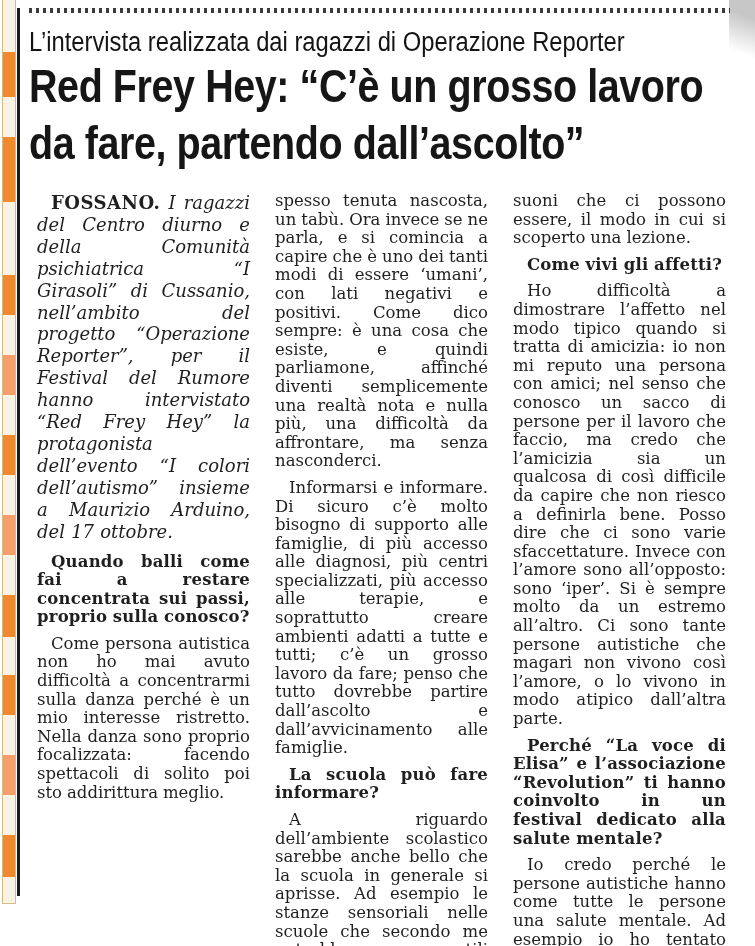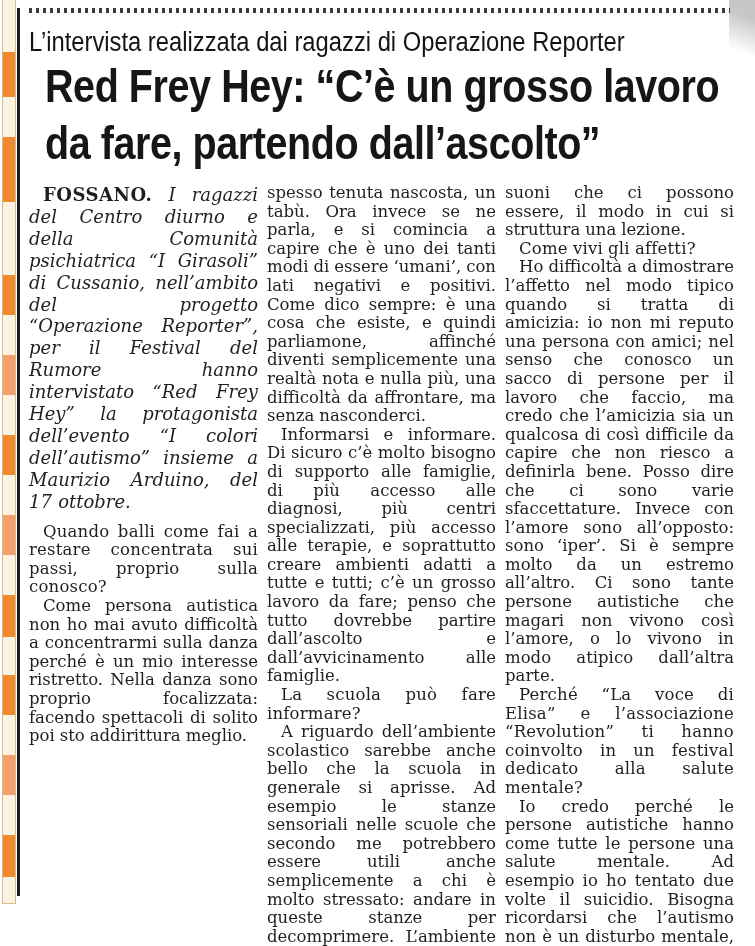--- a/index.html
+++ b/index.html
@@ -47,41 +47,41 @@
   }
   .kicker-row, .headline-row { overflow: visible; }
   .kicker {
     display: inline-block; white-space: nowrap;
     transform: scaleX(0.88); transform-origin: 0 50%;
     font-family: "Liberation Sans", sans-serif;
     font-size: 27px; font-weight: 500; color: #141414;
     letter-spacing: 0px; margin: 0 0 4px 0;
   }
   .headline {
-    margin: 2px 0 10px 16px; line-height: 51px;
+    margin: 2px 0 10px 0; line-height: 51px;
   }
   .headline .hl-line {
     display: inline-block; white-space: nowrap;
     transform: scaleX(0.84); transform-origin: 0 50%;
     font-family: "Liberation Sans", sans-serif;
     font-size: 47px; font-weight: 600; color: #161616;
     letter-spacing: -0.5px;
   }
   .cols {
     display: flex; gap: 9px; margin-top: 8px;
   }
   .col { width: 229px; }
   .col p {
-    margin: 0; font-size: 16.5px; line-height: 18.6px;
+    margin: 8px; font-size: 16.5px; line-height: 18.6px;
     text-align: justify; text-indent: 14px;
     hyphens: auto; -webkit-hyphens: auto;
     word-spacing: -0.3px;
   }
   .col p.noindent { text-indent: 0; }
-  .col p.q { font-weight: normal; letter-spacing: 0.2px; }
+  .col p.q { font-weight: bold; letter-spacing: 0.2px; }
   .col p.lead {
     font-style: italic; font-size: 18px; line-height: 21.9px;
     margin-bottom: 10px; word-spacing: 0.5px;
   }
   .col p.lead .city {
     font-style: normal; font-weight: bold; letter-spacing: 0.5px;
   }
 </style>
 </head>
 <body>
@@ -105,20 +105,20 @@
         <p class="q">Quando balli come fai a restare concentrata sui passi, proprio sulla conosco?</p>
         <p class="p">Come persona autistica non ho mai avuto difficoltà a concentrarmi sulla danza perché è un mio interesse ristretto. Nella danza sono proprio focalizzata: facendo spettacoli di solito poi sto addirittura meglio.</p>
       </div>
       <div class="col">
         <p class="p noindent">spesso tenuta nascosta, un tabù. Ora invece se ne parla, e si comincia a capire che è uno dei tanti modi di essere ‘umani’, con lati negativi e positivi. Come dico sempre: è una cosa che esiste, e quindi parliamone, affinché diventi semplicemente una realtà nota e nulla più, una difficoltà da affrontare, ma senza nasconderci.</p>
         <p class="p">Informarsi e informare. Di sicuro c’è molto bisogno di supporto alle famiglie, di più accesso alle diagnosi, più centri specializzati, più accesso alle terapie, e soprattutto creare ambienti adatti a tutte e tutti; c’è un grosso lavoro da fare; penso che tutto dovrebbe partire dall’ascolto e dall’avvicinamento alle famiglie.</p>
         <p class="q">La scuola può fare informare?</p>
         <p class="p">A riguardo dell’ambiente scolastico sarebbe anche bello che la scuola in generale si aprisse. Ad esempio le stanze sensoriali nelle scuole che secondo me potrebbero essere utili anche semplicemente a chi è molto stressato: andare in queste stanze per decomprimere. L’ambiente fa tanto, non solo quello sociale, ma anche i</p>
       </div>
       <div class="col">
-        <p class="p noindent">suoni che ci possono essere, il modo in cui si struttura una lezione.</p>
+        <p class="p noindent">suoni che ci possono essere, il modo in cui si scoperto una lezione.</p>
         <p class="q">Come vivi gli affetti?</p>
         <p class="p">Ho difficoltà a dimostrare l’affetto nel modo tipico quando si tratta di amicizia: io non mi reputo una persona con amici; nel senso che conosco un sacco di persone per il lavoro che faccio, ma credo che l’amicizia sia un qualcosa di così difficile da capire che non riesco a definirla bene. Posso dire che ci sono varie sfaccettature. Invece con l’amore sono all’opposto: sono ‘iper’. Si è sempre molto da un estremo all’altro. Ci sono tante persone autistiche che magari non vivono così l’amore, o lo vivono in modo atipico dall’altra parte.</p>
         <p class="q">Perché “La voce di Elisa” e l’associazione “Revolution” ti hanno coinvolto in un festival dedicato alla salute mentale?</p>
         <p class="p">Io credo perché le persone autistiche hanno come tutte le persone una salute mentale. Ad esempio io ho tentato due volte il suicidio. Bisogna ricordarsi che l’autismo non è un disturbo mentale, ma le persone autistiche hanno problemi di salute mentale, quindi le due cose sono molto importanti da prendere in considerazione insieme.</p>
       </div>
     </div>
 </div>
 
 </body></html>

